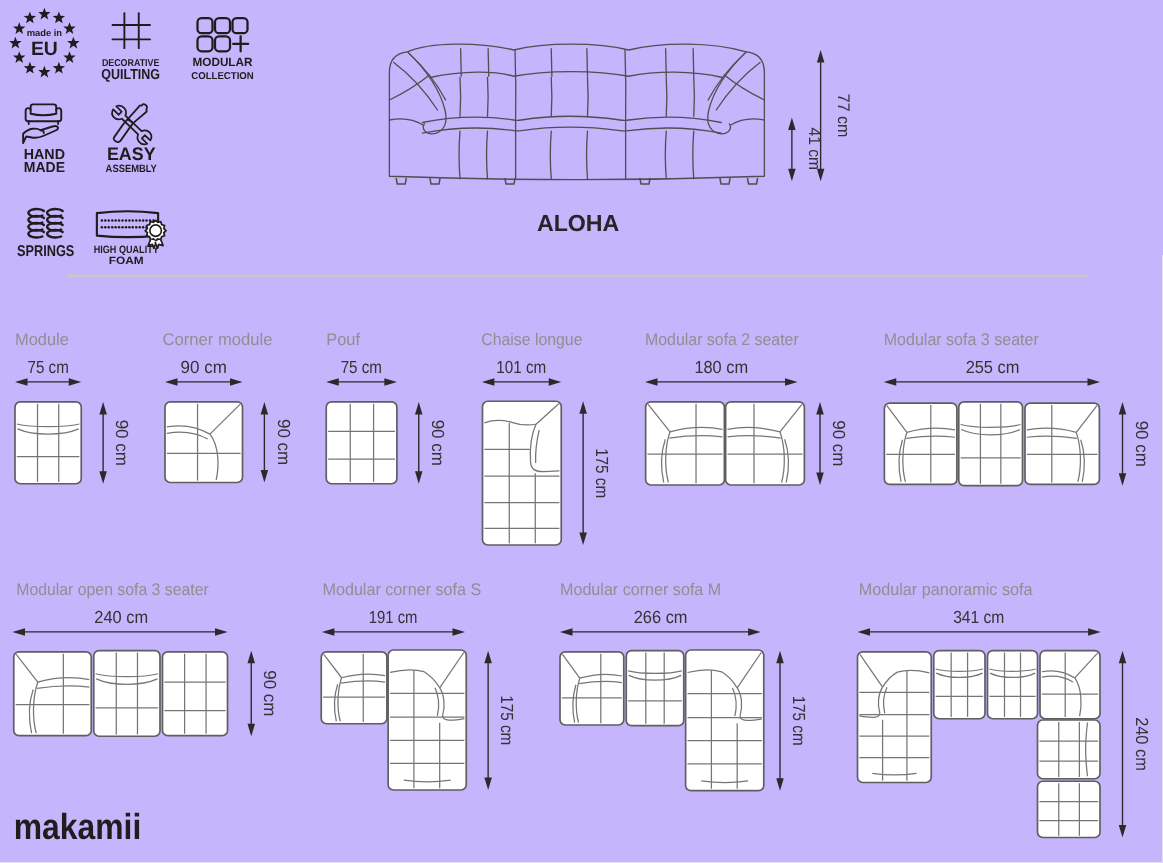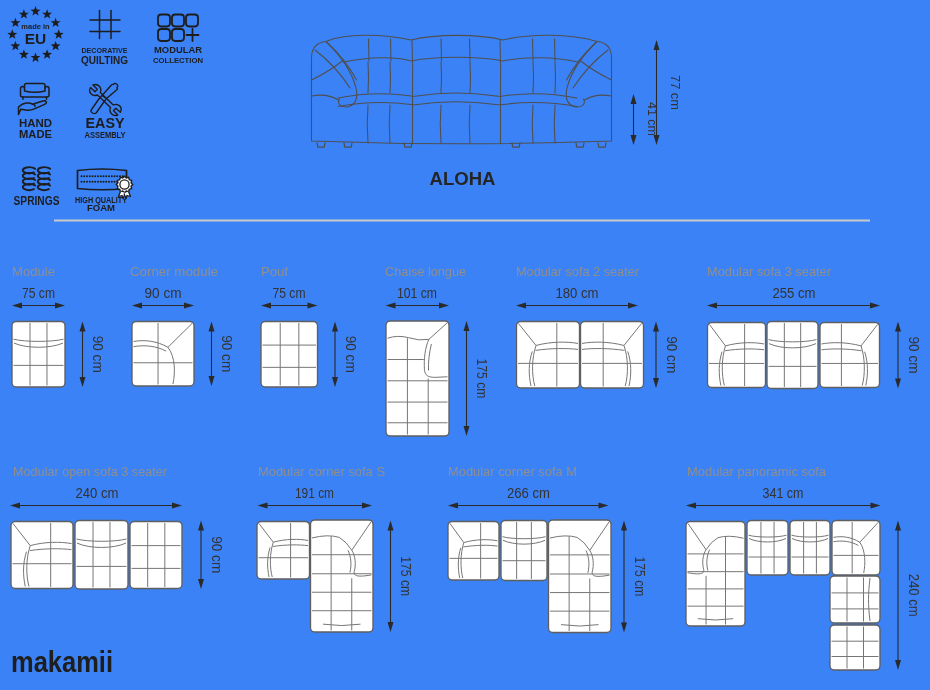--- a/index.html
+++ b/index.html
@@ -1,16 +1,16 @@
 <!DOCTYPE html>
 <html><head>
 <meta charset="utf-8">
 <style>
   html, body { margin: 0; padding: 0; background: #ffffff; }
-  #page { position: relative; width: 930px; height: 690px; background: #3b82f6; overflow: hidden; }
+  #page { position: relative; width: 930px; height: 690px; background: #c4b5fd; overflow: hidden; }
   svg { position: absolute; left: 0; top: 0; }
   text { font-family: "Liberation Sans", sans-serif; }
 </style>
 </head>
 <body>
 <div id="page">
 <svg width="930" height="690" viewBox="0 0 930 690">
 
 <g>
 <polygon points="35.50,6.10 36.78,9.53 40.45,9.69 37.58,11.97 38.56,15.51 35.50,13.48 32.44,15.51 33.42,11.97 30.55,9.69 34.22,9.53" fill="#1d1d1d"></polygon>

